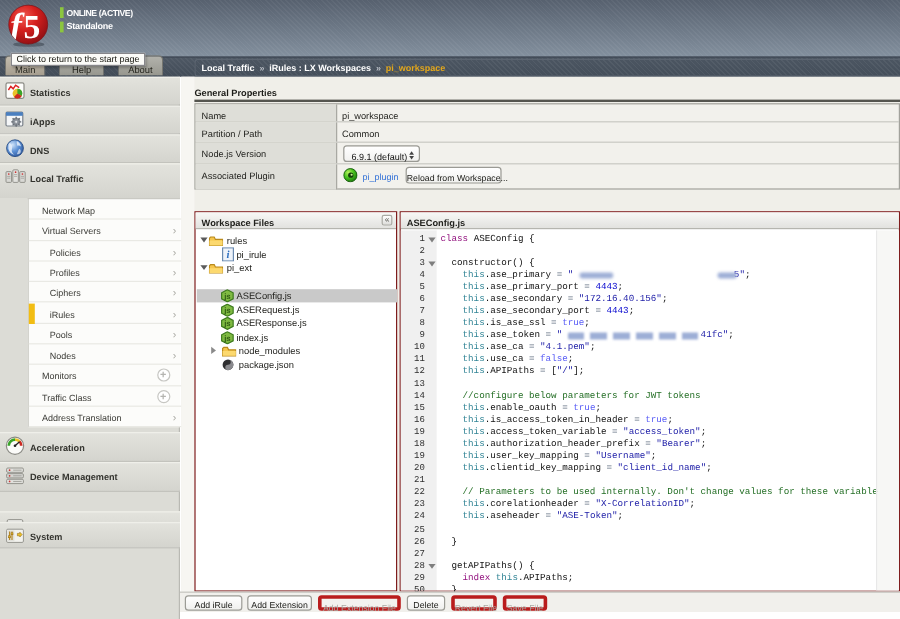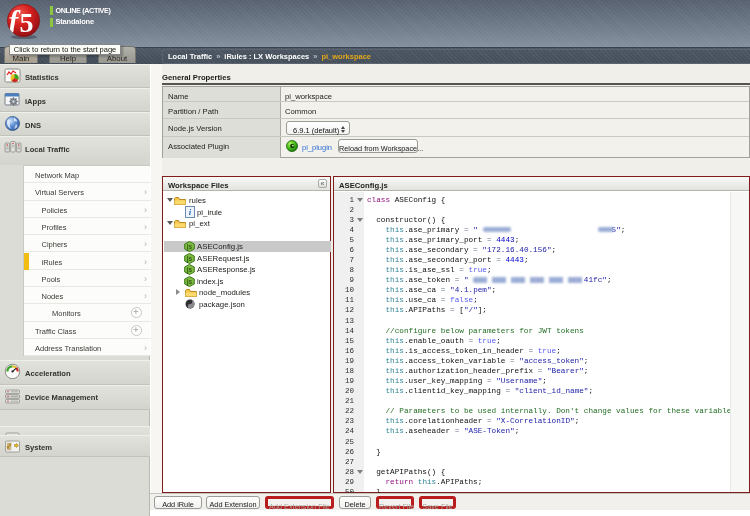--- a/index.html
+++ b/index.html
@@ -192,21 +192,21 @@
     </div>
     <div class="abs srow" style="top:103.8px">
       <span class="t" style="left:17.5px">Pools</span>
       <span class="arr">›</span>
     </div>
     <div class="abs srow" style="top:121.1px">
       <span class="t" style="left:17.5px">Nodes</span>
       <span class="arr">›</span>
     </div>
     <div class="abs srow" style="top:138.4px">
-      <span class="t" style="left:28px">Monitors</span>
+      <span class="t" style="left:11px">Monitors</span>
       <span class="plus">+</span>
     </div>
     <div class="abs srow" style="top:155.7px">
       <span class="t" style="left:11px">Traffic Class</span>
       <span class="plus">+</span>
     </div>
     <div class="abs srow" style="top:173.0px">
       <span class="t" style="left:11px">Address Translation</span>
       <span class="arr">›</span>
     </div>
@@ -432,21 +432,21 @@
       <div class="cl" style="top:184.04px">    <span class="th">this</span>.user_key_mapping <span class="o">=</span> <span class="s">"Username"</span>;</div>
       <div class="cl" style="top:194.12px">    <span class="th">this</span>.clientid_key_mapping <span class="o">=</span> <span class="s">"client_id_name"</span>;</div>
       <div class="cl" style="top:204.20px"></div>
       <div class="cl" style="top:214.28px">    <span class="c">// Parameters to be used internally. Don't change values for these variable</span></div>
       <div class="cl" style="top:224.36px">    <span class="th">this</span>.corelationheader <span class="o">=</span> <span class="s">"X-CorrelationID"</span>;</div>
       <div class="cl" style="top:234.44px">    <span class="th">this</span>.aseheader <span class="o">=</span> <span class="s">"ASE-Token"</span>;</div>
       <div class="cl" style="top:244.52px"></div>
       <div class="cl" style="top:254.60px">  }</div>
       <div class="cl" style="top:264.68px"></div>
       <div class="cl" style="top:274.76px">  getAPIPaths() {</div>
-      <div class="cl" style="top:284.84px">    <span class="k">return</span> <span class="th">this</span>.APIPaths;</div>
+      <div class="cl" style="top:284.84px">    <span class="k">index</span> <span class="th">this</span>.APIPaths;</div>
       <div class="cl" style="top:294.92px">  }</div>
       <div style="position:absolute;left:119px;top:34.9px;width:28px;height:5.5px;background:#9daed6;border-radius:2px;filter:blur(1.2px)"></div>
       <div style="position:absolute;left:234px;top:34.9px;width:16px;height:5.5px;background:#9daed6;border-radius:2px;filter:blur(1.2px)"></div>
       <div style="position:absolute;left:109px;top:85.3px;width:112px;height:5.5px;border-radius:2px;filter:blur(1.1px);background:repeating-linear-gradient(90deg,#9daed6 0 14px,rgba(255,255,255,0) 14px 19px)"></div>
     </div>
     <div id="pmargin"></div>
   </div>
 <div class="abs" id="bbar">
   <div class="btn" style="left:4px;width:48px">Add iRule</div>
   <div class="btn" style="left:56px;width:54px">Add Extension</div>

